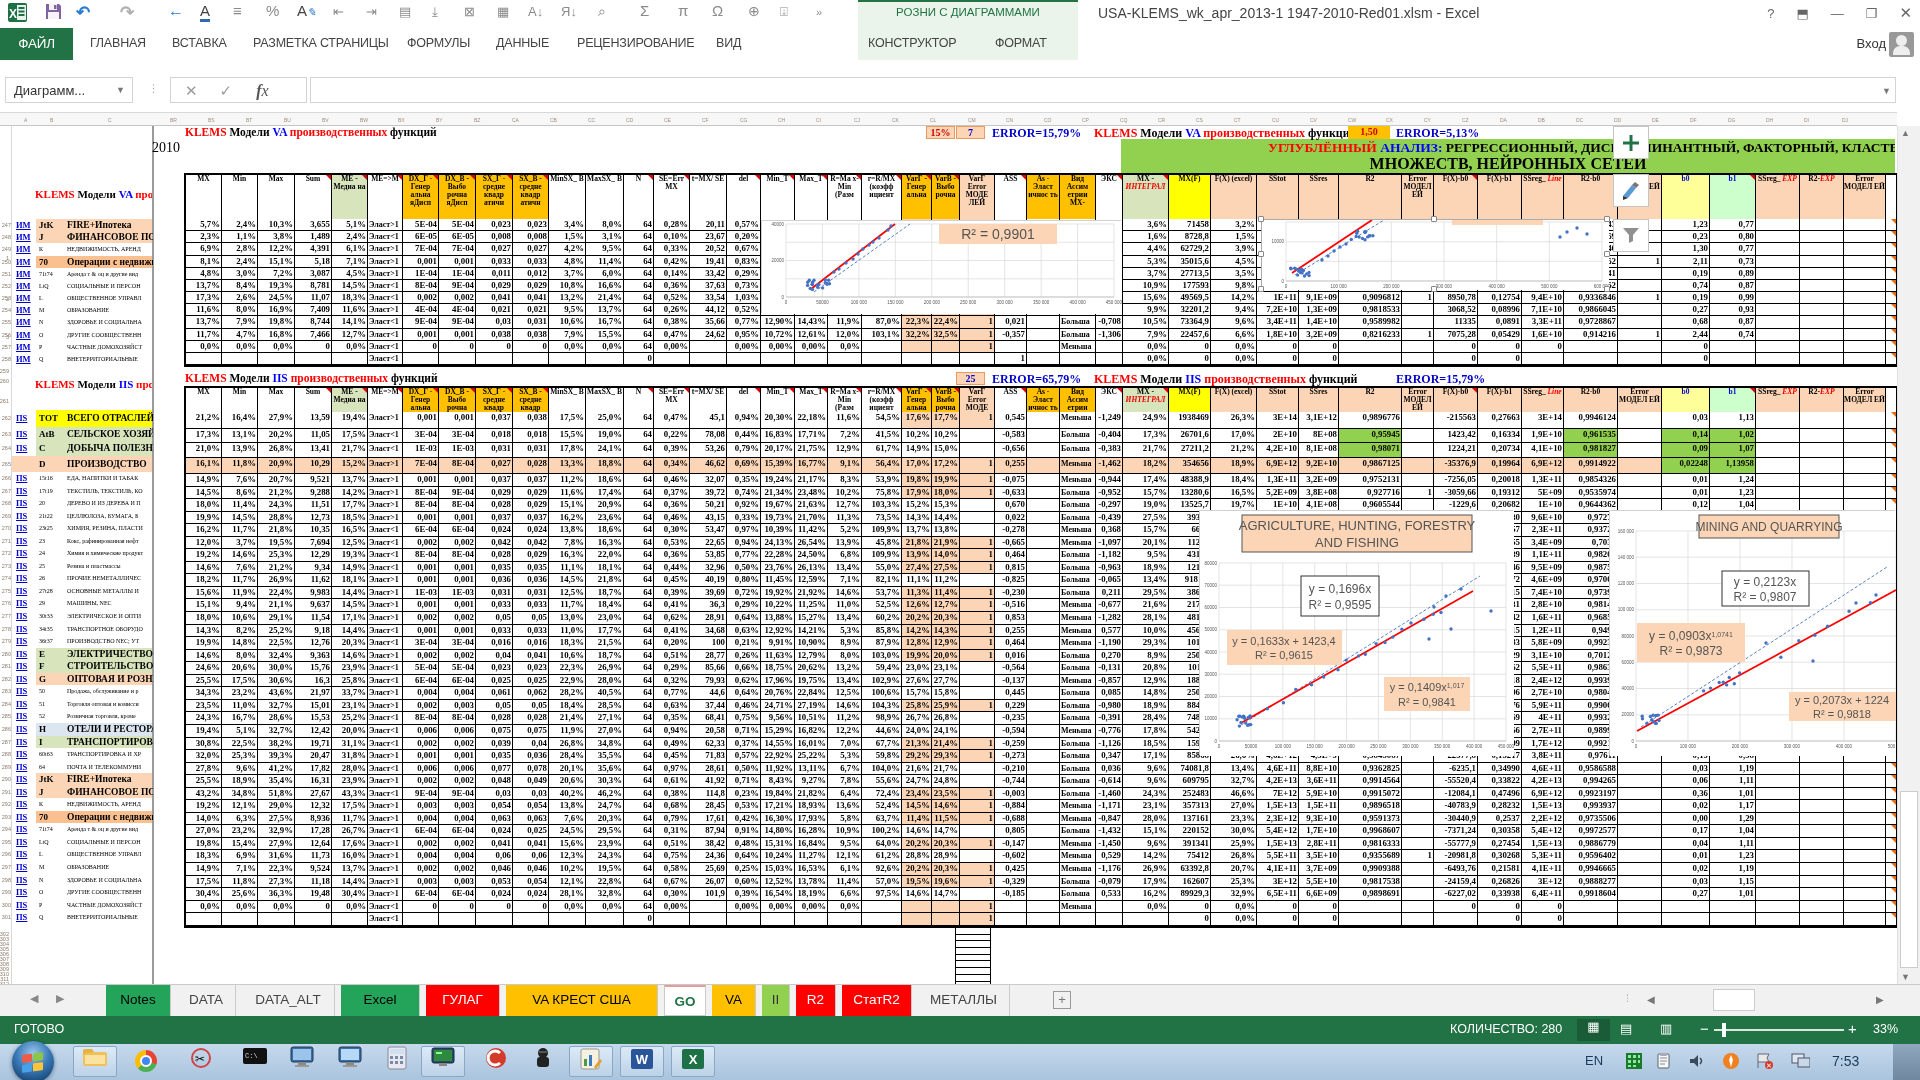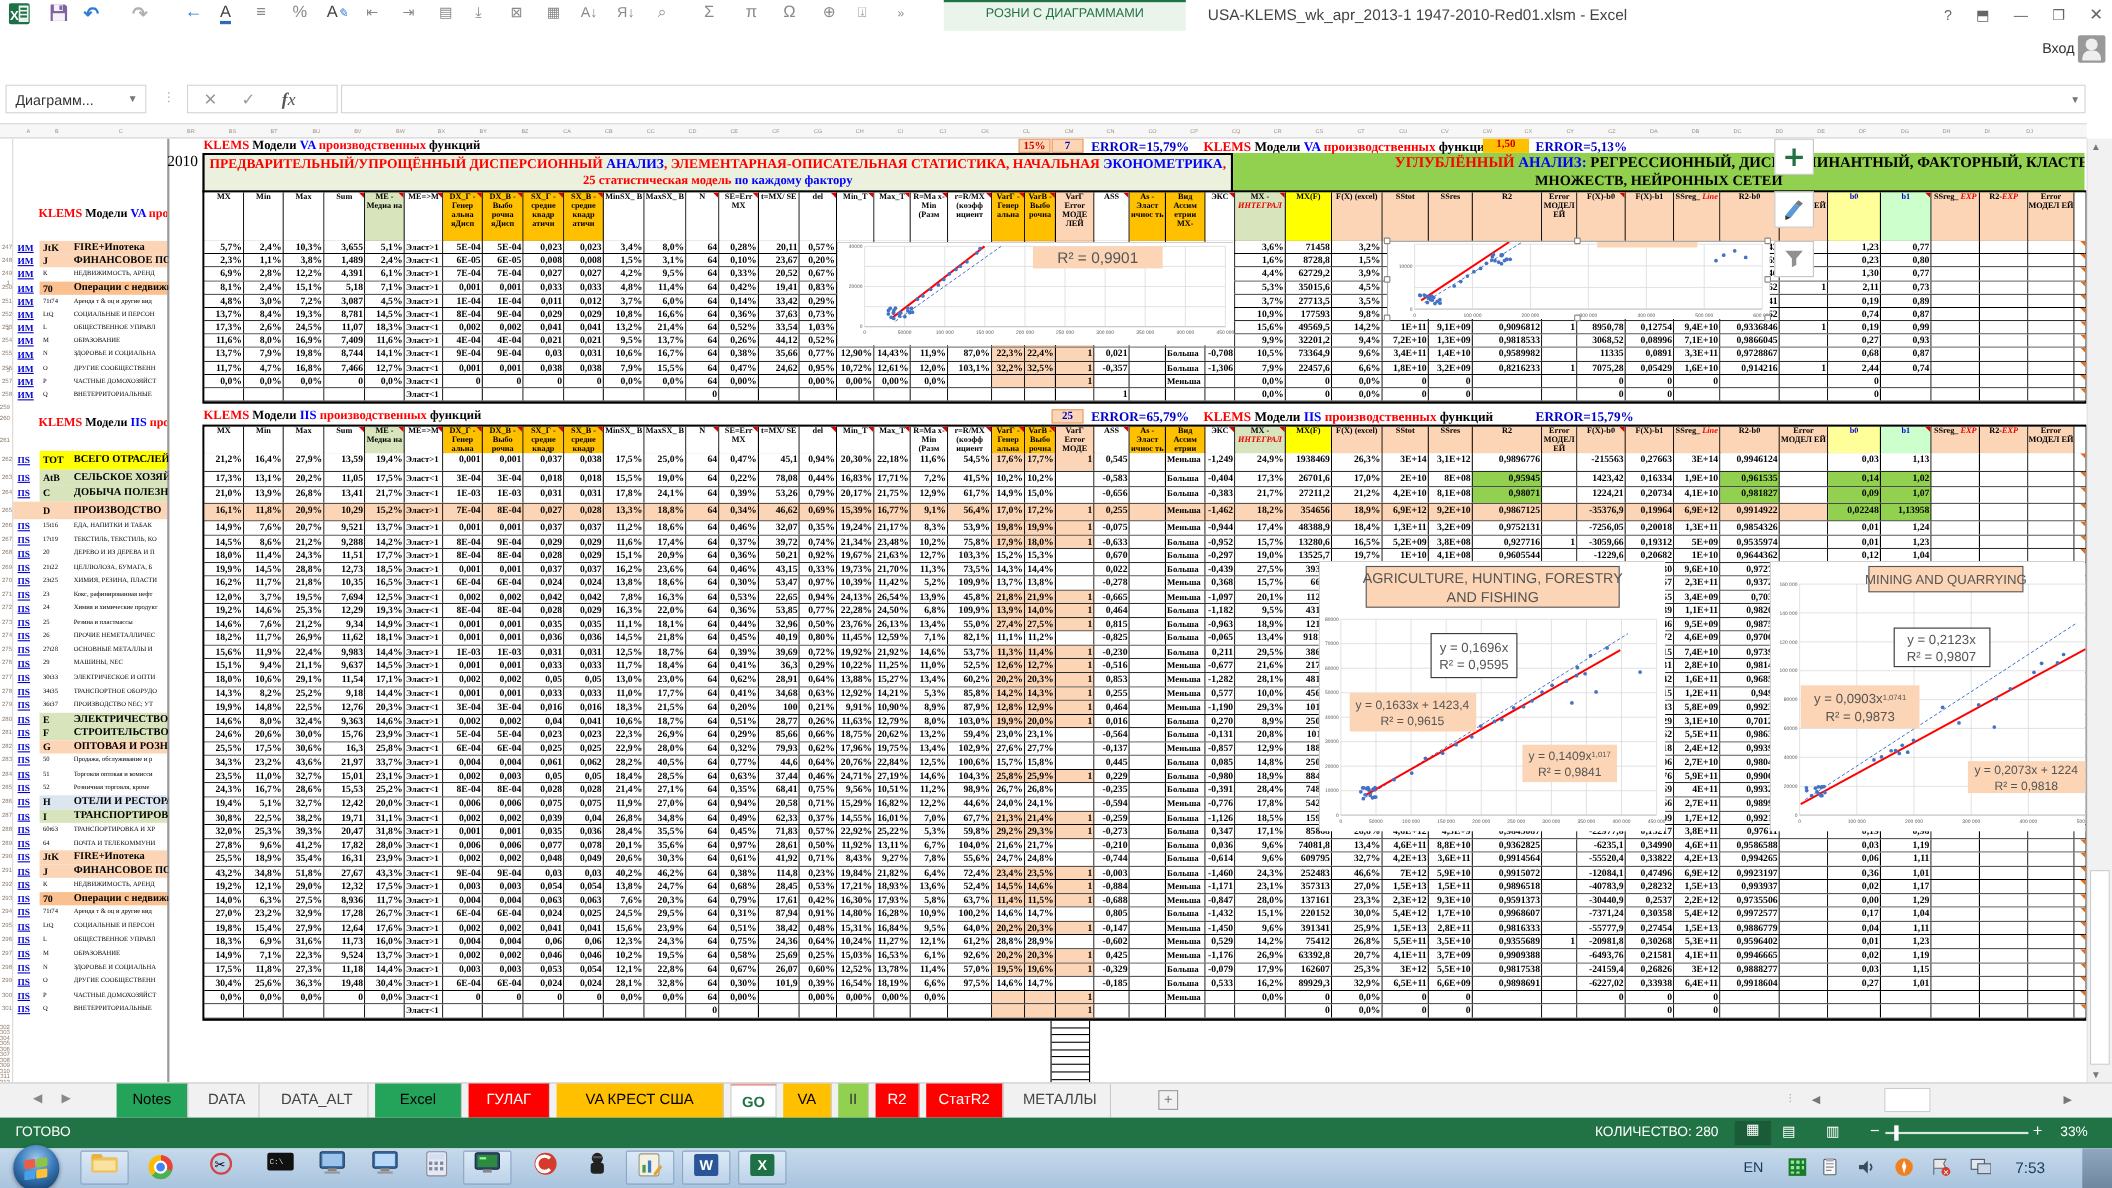--- a/index.html
+++ b/index.html
@@ -117,20 +117,34 @@
         <span style="position:absolute;left:712px;top:0px"><span style="font-size:15px">Ω</span></span>
         <span style="position:absolute;left:748px;top:0px"><span style="font-size:14px">⊕</span></span>
         <span style="position:absolute;left:780px;top:0px"><span style="font-size:13px">⍗</span></span>
         <span style="position:absolute;left:816px;top:0px"><span style="font-size:11px">»</span></span>
       </div>
       <div style="position:absolute;left:858px;top:0;width:220px;height:28px;background:#eaf4ea"></div>
       <div style="position:absolute;left:858px;top:0;width:220px;height:2px;background:#217346"></div>
       <div id="title">USA-KLEMS_wk_apr_2013-1 1947-2010-Red01.xlsm - Excel</div>
       <div id="winbtn"><span>?</span><span>⬒</span><span>—</span><span>❐</span><span style="font-size:15px">✕</span></div>
     </div>
+    <div id="tabs">
+      <div id="ctx"></div>
+      <div id="ctxlbl" style="top:-20px"></div>
+      <div id="file">ФАЙЛ</div>
+      <div class="t" style="left:90px">ГЛАВНАЯ</div>
+      <div class="t" style="left:172px">ВСТАВКА</div>
+      <div class="t" style="left:253px">РАЗМЕТКА СТРАНИЦЫ</div>
+      <div class="t" style="left:407px">ФОРМУЛЫ</div>
+      <div class="t" style="left:496px">ДАННЫЕ</div>
+      <div class="t" style="left:577px">РЕЦЕНЗИРОВАНИЕ</div>
+      <div class="t" style="left:716px">ВИД</div>
+      <div class="t" style="left:868px">КОНСТРУКТОР</div>
+      <div class="t" style="left:995px">ФОРМАТ</div>
+    </div>
     <div style="position:absolute;left:858px;top:6px;width:220px;text-align:center;color:#217346;font-size:11.5px;z-index:3">РОЗНИ С ДИАГРАММАМИ</div>
     <div id="signin">Вход</div>
     <div id="avatar"></div>
     <div id="fbar">
       <div id="namebox">Диаграмм...<b>▼</b></div>
       <div id="dots">⋮</div>
       <div id="fxbox"><span style="margin-left:14px">✕</span><span style="margin-left:22px">✓</span><i class="serif" style="margin-left:24px;font-size:16px;color:#555"><b>f</b>x</i></div>
       <div id="fxfield">
         <b>▼</b>
       </div>
@@ -567,27 +581,23 @@
         <span class="lk" style="line-height:13px">ПS</span>
         <span class="band" style="height:13px"></span>
         <span class="cd" style="font-size:6px;font-weight:normal;line-height:13px">Q</span>
         <span class="nm" style="font-size:6px;font-weight:normal;line-height:13px">ВНЕТЕРРИТОРИАЛЬНЫЕ</span>
       </div>
       <div class="abs serif" style="left:35px;top:62px;font-weight:bold;font-size:11px;white-space:nowrap;width:117px;overflow:hidden"><span class="red">KLEMS</span> Модели <span class="blue">VA</span> <span class="red">произв</span></div>
       <div class="abs serif" style="left:35px;top:252px;font-weight:bold;font-size:11px;white-space:nowrap;width:117px;overflow:hidden"><span class="red">KLEMS</span> Модели <span class="blue">IIS</span> <span class="red">произв</span></div>
       <div id="pane"></div>
       <div class="abs serif" style="left:185px;top:0px;font-weight:bold;font-size:11.5px;white-space:nowrap"><span class="red">KLEMS</span> Модели <span class="blue">VA</span> <span class="red">производственных</span> функций</div>
       <div class="abs serif" style="left:152px;top:14px;font-size:14px">2010</div>
-      <div class="abs" style="left:184px;top:13px;width:937px;height:36px;background:#ebf1dd;border:2px solid #000;border-bottom:1px solid #000;text-align:center;font-family:'Liberation Serif',serif;font-weight:bold;overflow:hidden">
-        <div style="font-size:12.3px;line-height:16px;white-space:nowrap"><span class="red">ПРЕДВАРИТЕЛЬНЫЙ/УПРОЩЁННЫЙ ДИСПЕРСИОННЫЙ <span class="blue">АНАЛИЗ</span>, ЭЛЕМЕНТАРНАЯ-ОПИСАТЕЛЬНАЯ СТАТИСТИКА, НАЧАЛЬНАЯ <span class="blue">ЭКОНОМЕТРИКА</span>,</span></div>
-        <div style="font-size:11.5px;line-height:15px;white-space:nowrap"><span class="red">25 статистическая модель</span> <span class="blue">по каждому фактору</span></div>
-      </div>
       <div class="abs" style="left:1121px;top:13px;width:774px;height:36px;background:#92d050;text-align:center;font-family:'Liberation Serif',serif;font-weight:bold;overflow:hidden">
         <div style="font-size:13.5px;line-height:17px;white-space:nowrap;text-align:left;padding-left:147px"><span class="red">УГЛУБЛЁННЫЙ</span> <span class="blue">АНАЛИЗ:</span> РЕГРЕССИОННЫЙ, ДИСКРИМИНАНТНЫЙ, ФАКТОРНЫЙ, КЛАСТЕРНЫЙ, </div>
-        <div style="font-size:13px;line-height:16px">МНОЖЕСТВ, НЕЙРОННЫХ СЕТЕЙ</div>
+        <div style="font-size:16px;line-height:16px">МНОЖЕСТВ, НЕЙРОННЫХ СЕТЕЙ</div>
       </div>
       <div class="abs serif" style="left:926px;top:0;width:29px;height:13px;background:#fbd5b5;border:1px solid #e89b5f;font-weight:bold;font-size:10px;text-align:center;color:#c00">15%</div>
       <div class="abs serif" style="left:956px;top:0;width:29px;height:13px;background:#fbd5b5;border:1px solid #e89b5f;font-weight:bold;font-size:10px;text-align:center;color:#00c">7</div>
       <div class="abs serif" style="left:992px;top:0;font-weight:bold;font-size:12px;color:#00c">ERROR=15,79%</div>
       <div class="abs serif" style="left:1094px;top:0;font-weight:bold;font-size:12px;white-space:nowrap"><span class="red">KLEMS</span> Модели <span class="blue">VA</span> <span class="red">производственных</span> функций</div>
       <div class="abs serif" style="left:1348px;top:0;width:42px;height:13px;background:#ffc000;font-weight:bold;font-size:10px;text-align:center;color:#c00">1,50</div>
       <div class="abs serif" style="left:1396px;top:0;font-weight:bold;font-size:12px;color:#00c">ERROR=5,13%</div>
       <div class="tbl" id="t1" style="left:184px;top:47px;width:1713px">
         <div class="hrow" style="height:44px"><b class="hc" style="width:36px;height:44px">MX</b><b class="hc" style="width:36px;height:44px">Min</b><b class="hc" style="width:37px;height:44px">Max</b><b class="hc r" style="width:37px;height:44px">Sum</b><b class="hc g r" style="width:36px;height:44px">ME - Медиа на</b><b class="hc r" style="width:35px;height:44px">ME=&gt;M</b><b class="hc o r" style="width:36px;height:44px">DX_Г - Генер альна яДисп</b><b class="hc o r" style="width:37px;height:44px">DX_В - Выбо рочна яДисп</b><b class="hc o r" style="width:37px;height:44px">SX_Г - средне квадр атичн</b><b class="hc o r" style="width:36px;height:44px">SX_В - средне квадр атичн</b><b class="hc" style="width:37px;height:44px">MinSX_ В</b><b class="hc" style="width:38px;height:44px">MaxSX_ В</b><b class="hc r" style="width:30px;height:44px">N</b><b class="hc r" style="width:36px;height:44px">SE=Err MX</b><b class="hc" style="width:37px;height:44px">t=MX/ SE</b><b class="hc r" style="width:34px;height:44px">del</b><b class="hc r" style="width:34px;height:44px">Min_T</b><b class="hc r" style="width:33px;height:44px">Max_T</b><b class="hc r" style="width:34px;height:44px">R=Ma x-Min (Разм</b><b class="hc r" style="width:40px;height:44px">r=R/MX (коэфф ициент</b><b class="hc o r" style="width:30px;height:44px">VarГ - Генер альна</b><b class="hc o r" style="width:28px;height:44px">VarB - Выбо рочна</b><b class="hc p" style="width:35px;height:44px">VarГ Error МОДЕ ЛЕЙ</b><b class="hc r" style="width:32px;height:44px">ASS</b><b class="hc o" style="width:33px;height:44px">As - Эласт ичнос ть</b><b class="hc o" style="width:36px;height:44px">Вид Ассим етрии MX-</b><b class="hc r" style="width:27px;height:44px">ЭКС</b><b class="hc g r" style="width:46px;height:44px">MX - <i>ИНТЕГРАЛ</i></b><b class="hc y" style="width:42px;height:44px">MX(F)</b><b class="hc p" style="width:46px;height:44px">F(X) (excel)</b><b class="hc p" style="width:42px;height:44px">SStot</b><b class="hc p" style="width:40px;height:44px">SSres</b><b class="hc p" style="width:63px;height:44px">R2</b><b class="hc p" style="width:32px;height:44px">Error МОДЕЛ ЕЙ</b><b class="hc p r" style="width:44px;height:44px">F(X)-b0</b><b class="hc p" style="width:44px;height:44px">F(X)-b1</b><b class="hc p" style="width:42px;height:44px">SSreg_ <i>Line</i></b><b class="hc p" style="width:54px;height:44px">R2-b0</b><b class="hc p" style="width:44px;height:44px">Error МОДЕЛ ЕЙ</b><b class="hc b" style="width:48px;height:44px">b0</b><b class="hc gl r" style="width:46px;height:44px">b1</b><b class="hc p" style="width:44px;height:44px">SSreg_ <i>EXP</i></b><b class="hc p" style="width:44px;height:44px">R2-<i>EXP</i></b><b class="hc p" style="width:42px;height:44px">Error МОДЕЛ ЕЙ</b><b class="hc" style="width:11px;height:44px"></b></div>
         <div class="drow" style="height:12px"><b class="c" style="width:36px">5,7%</b><b class="c" style="width:36px">2,4%</b><b class="c" style="width:37px">10,3%</b><b class="c" style="width:37px">3,655</b><b class="c" style="width:36px">5,1%</b><b class="c l" style="width:35px">Эласт&gt;1</b><b class="c" style="width:36px">5E-04</b><b class="c" style="width:37px">5E-04</b><b class="c" style="width:37px">0,023</b><b class="c" style="width:36px">0,023</b><b class="c" style="width:37px">3,4%</b><b class="c" style="width:38px">8,0%</b><b class="c" style="width:30px">64</b><b class="c" style="width:36px">0,28%</b><b class="c" style="width:37px">20,11</b><b class="c" style="width:34px">0,57%</b><b class="c" style="width:34px">5,14%</b><b class="c" style="width:33px">6,33%</b><b class="c" style="width:34px">4,9%</b><b class="c" style="width:40px">61,2%</b><b class="c p" style="width:30px">14,2%</b><b class="c p" style="width:28px">14,3%</b><b class="c p" style="width:35px">1</b><b class="c" style="width:32px">0,822</b><b class="c" style="width:33px"></b><b class="c l" style="width:36px">Меньша</b><b class="c" style="width:27px">0,328</b><b class="c" style="width:46px">3,6%</b><b class="c" style="width:42px">71458</b><b class="c" style="width:46px">3,2%</b><b class="c" style="width:42px">3E+12</b><b class="c" style="width:40px">3,1E+11</b><b class="c" style="width:63px">0,9452764</b><b class="c" style="width:32px">1</b><b class="c" style="width:44px">-32313</b><b class="c" style="width:44px">0,08921</b><b class="c" style="width:42px">3,6E+12</b><b class="c" style="width:54px">0,9582043</b><b class="c" style="width:44px"></b><b class="c" style="width:48px">1,23</b><b class="c" style="width:46px">0,77</b><b class="c" style="width:44px"></b><b class="c" style="width:44px"></b><b class="c" style="width:42px"></b><b class="c rc" style="width:11px"></b></div>

